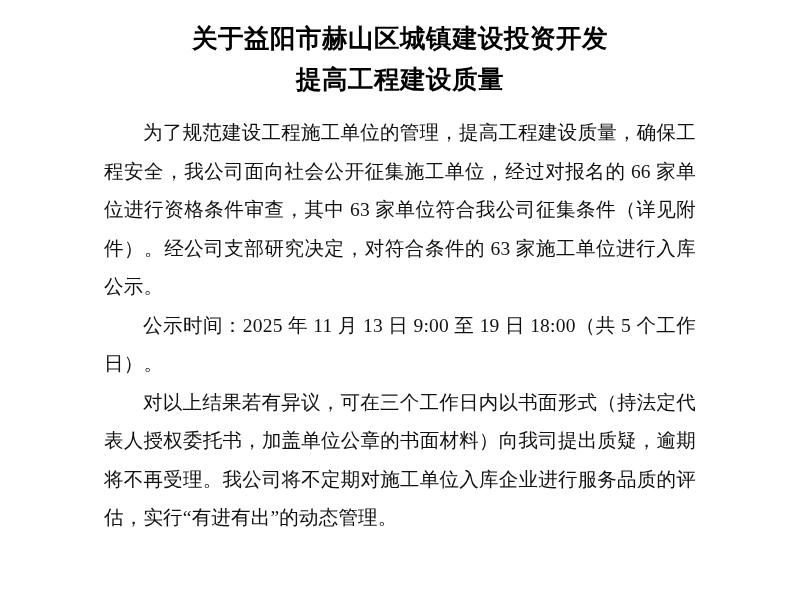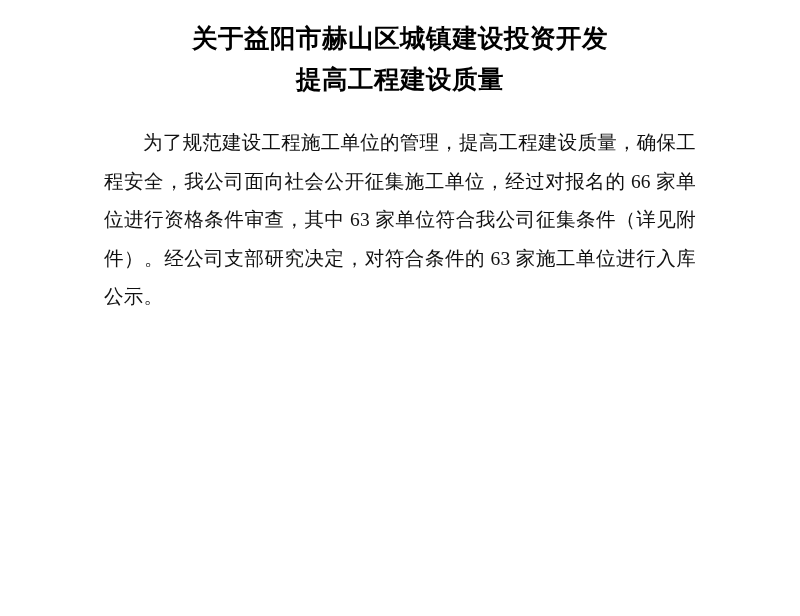--- a/index.html
+++ b/index.html
@@ -30,21 +30,21 @@
     line-height: 41px;
     letter-spacing: 0.5px;
     color: #000000;
   }
   .doc-title .tline {
     display: block;
     white-space: nowrap;
   }
   .body-block {
     padding: 0 104px 0 104px;
-    margin-top: 24px;
+    margin-top: 14px;
   }
   p.para {
     margin: 0;
     font-size: 19.5px;
     line-height: 38.5px;
     text-align: justify;
     text-justify: inter-ideograph;
     text-indent: 2em;
     color: #111111;
     letter-spacing: 0.2px;
@@ -58,15 +58,17 @@
 
 <div class="page">
 
   <h1 class="doc-title">
     <span class="tline">关于益阳市赫山区城镇建设投资开发</span>
     <span class="tline">提高工程建设质量</span>
   </h1>
 
   <div class="body-block">
     <p class="para">为了规范建设工程施工单位的管理，提高工程建设质量，确保工程安全，我公司面向社会公开征集施工单位，经过对报名的 66 家单位进行资格条件审查，其中 63 家单位符合我公司征集条件（详见附件）。经公司支部研究决定，对符合条件的 63 家施工单位进行入库公示。</p>
+    <p class="para">公示时间：2025 年 11 月 13 日 9:00 至 19 日 18:00（共 5 个工作日）。</p>
+    <p class="para">对以上结果若有异议，可在三个工作日内以书面形式（持法定代表人授权委托书，加盖单位公章的书面材料）向我司提出质疑，逾期将不再受理。我公司将不定期对施工单位入库企业进行服务品质的评估，实行“有进有出”的动态管理。</p>
   </div>
 
 </div>
 
 </body></html>

